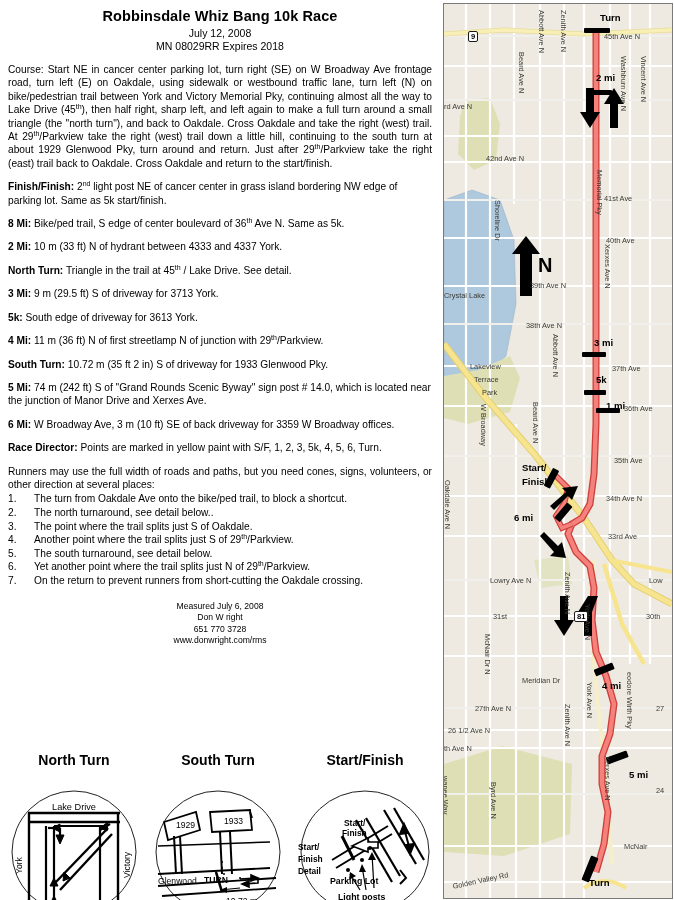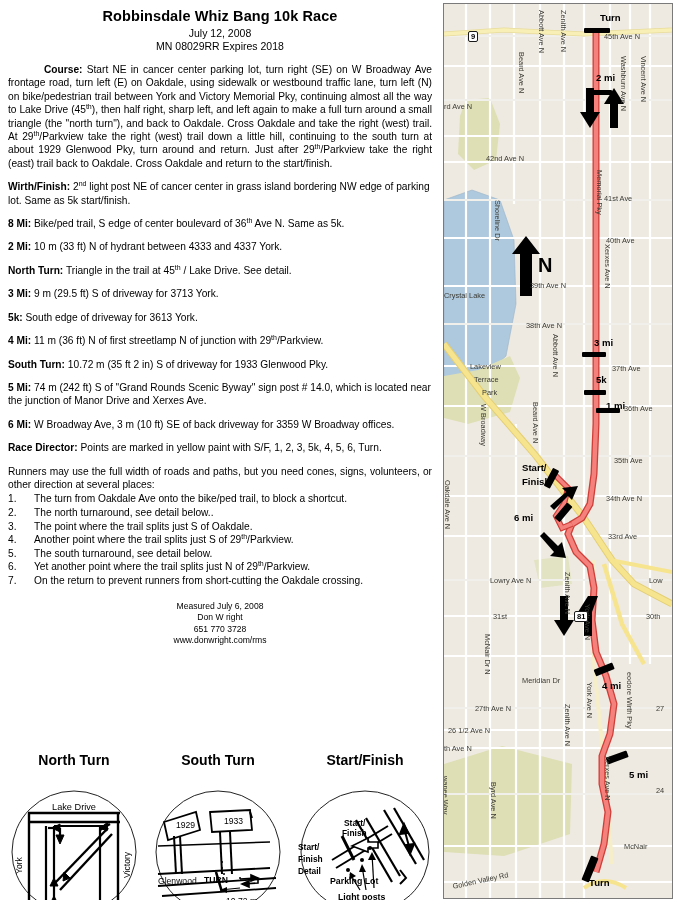--- a/index.html
+++ b/index.html
@@ -8,21 +8,21 @@
   .page{position:relative;width:674px;height:835px;}
 
   
   .doc{position:absolute;left:0;top:0;width:440px;height:900px;background:#fff;}
   .title{text-align:center;font-size:14.5px;font-weight:700;margin:8px 0 0 0;letter-spacing:.1px;}
   .subtitle{text-align:center;font-size:10.5px;margin-top:3px;}
   .subtitle2{text-align:center;font-size:10.5px;margin-top:1px;}
 
   .body{margin:11px 8px 0 8px;font-size:10.2px;line-height:13.4px;}
   .para{margin-bottom:10px;text-align:justify;}
-  .para b{font-weight:700;margin-left:36px;}
+  .para b{font-weight:400;}
   sup{font-size:7px;vertical-align:super;line-height:0;}
 
   .kv{margin-bottom:10px;text-align:left;}
   .kv b{font-weight:700;}
 
   .listintro{margin-bottom:1px;text-align:justify;}
   ol.steps{margin:0;padding:0;list-style:none;}
   ol.steps li{display:flex;margin-bottom:0px;line-height:13.6px;}
   ol.steps li .num{width:26px;flex:0 0 26px;}
   ol.steps li .txt{flex:1;}
@@ -57,21 +57,21 @@
     <div class="subtitle">July 12, 2008</div>
     <div class="subtitle2">MN 08029RR  Expires 2018</div>
 
     <div class="body">
 
       <div class="para">
         <b>Course:</b><span> Start NE in cancer center parking lot, turn right (SE) on W Broadway Ave frontage road, turn left (E) on Oakdale, using sidewalk or westbound traffic lane, turn left (N) on bike/pedestrian trail between York and Victory Memorial Pky, continuing almost all the way to Lake Drive (45<sup>th</sup>), then half right, sharp left, and left again to make a full turn around a small triangle (the "north turn"), and back to Oakdale.  Cross Oakdale and take the right (west) trail.  At 29<sup>th</sup>/Parkview take the right (west) trail down a little hill, continuing to the south turn at about 1929 Glenwood Pky, turn around and return.  Just after 29<sup>th</sup>/Parkview take the right (east) trail back to Oakdale.  Cross Oakdale and return to the start/finish.</span>
       </div>
 
       <div id="splits">
-          <div class="kv"><b>Wirth/Finish:</b><span>  2<sup>nd</sup> light post NE of cancer center in grass island bordering NW edge of parking lot.  Same as 5k start/finish.</span></div>
+          <div class="kv"><b>Finish/Finish:</b><span>  2<sup>nd</sup> light post NE of cancer center in grass island bordering NW edge of parking lot.  Same as 5k start/finish.</span></div>
           <div class="kv"><b>8 Mi:</b><span> Bike/ped trail, S edge of center boulevard of 36<sup>th</sup> Ave N.  Same as 5k.</span></div>
           <div class="kv"><b>2 Mi:</b><span> 10 m (33 ft) N of hydrant between 4333 and 4337 York.</span></div>
           <div class="kv"><b>North Turn:</b><span> Triangle in the trail at 45<sup>th</sup> / Lake Drive.  See detail.</span></div>
           <div class="kv"><b>3 Mi:</b><span> 9 m (29.5 ft) S of driveway for 3713 York.</span></div>
           <div class="kv"><b>5k:</b><span>   South edge of driveway for 3613 York.</span></div>
           <div class="kv"><b>4 Mi:</b><span> 11 m (36 ft) N of first streetlamp N of junction with 29<sup>th</sup>/Parkview.</span></div>
           <div class="kv"><b>South Turn:</b><span> 10.72 m (35 ft 2 in)  S of driveway for 1933 Glenwood Pky.</span></div>
           <div class="kv"><b>5 Mi:</b><span> 74 m (242 ft) S of "Grand Rounds Scenic Byway" sign post # 14.0, which is located near the junction of Manor Drive and Xerxes Ave.</span></div>
           <div class="kv"><b>6 Mi:</b><span> W Broadway Ave, 3 m (10 ft) SE of back driveway for 3359 W Broadway offices.</span></div>
           <div class="kv"><b>Race Director:</b><span>  Points are marked in yellow paint with S/F, 1, 2, 3, 5k, 4, 5, 6, Turn.</span></div>

